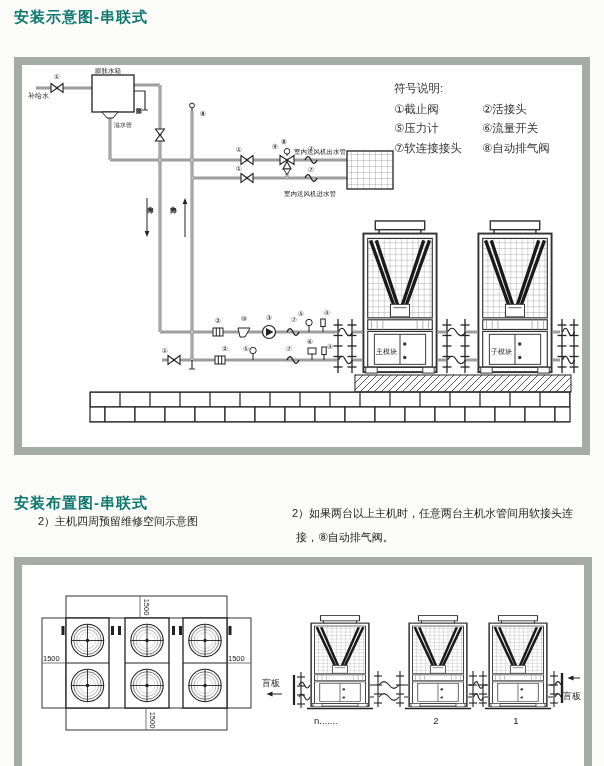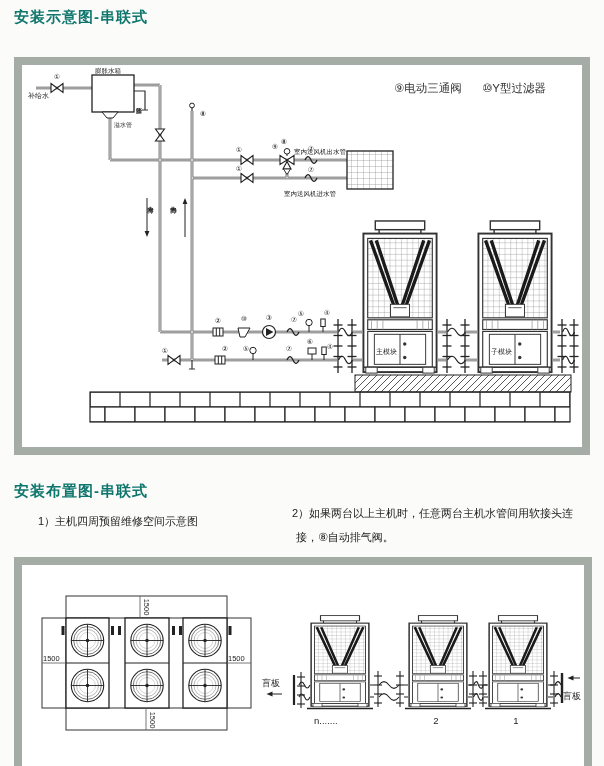--- a/index.html
+++ b/index.html
@@ -227,30 +227,39 @@
       <text x="305" y="250">④</text>
       <text x="308" y="284">④</text>
       <text x="288" y="279">⑥</text>
       <text x="253" y="84">⑨</text>
       <text x="262" y="79">⑧</text>
       <text x="181" y="51">⑧</text>
     </g>
   </svg>
 
   <div id="legend">
+    <span class="lg-title">符号说明:</span>
     <div class="lg-row">
-      <span class="lg-l">⑨电动三通阀</span>
-      <span class="lg-r">⑩Y型过滤器</span>
+      <span class="lg-l">①截止阀</span>
+      <span class="lg-r">②活接头</span>
+    </div>
+    <div class="lg-row">
+      <span class="lg-l">⑤压力计</span>
+      <span class="lg-r">⑥流量开关</span>
+    </div>
+    <div class="lg-row">
+      <span class="lg-l">⑦软连接接头</span>
+      <span class="lg-r">⑧自动排气阀</span>
     </div>
   </div>
 </div>
 
-<div class="sec-title" style="top:482px">安装布置图-串联式</div>
-
-<div class="caption" style="left:38px;top:514px">1）主机四周预留维修空间示意图</div>
+<div class="sec-title" style="top:494px">安装布置图-串联式</div>
+
+<div class="caption" style="left:38px;top:514px">2）主机四周预留维修空间示意图</div>
 <div class="caption" style="left:292px;top:506px">2）如果两台以上主机时，任意两台主机水管间用软接头连</div>
 <div class="caption" style="left:296px;top:530px">接，⑧自动排气阀。</div>
 
 <div class="panel" id="panel2">
   <svg width="562" height="180" viewBox="0 0 562 180">
 
     <g>
       <rect x="44" y="31" width="161" height="134" fill="none" stroke="#333" stroke-width="1"></rect>
       <rect x="20" y="53" width="209" height="90" fill="none" stroke="#333" stroke-width="1"></rect>
       <rect x="44" y="53" width="43" height="90" fill="#fff" stroke="#222" stroke-width="1.3"></rect>

